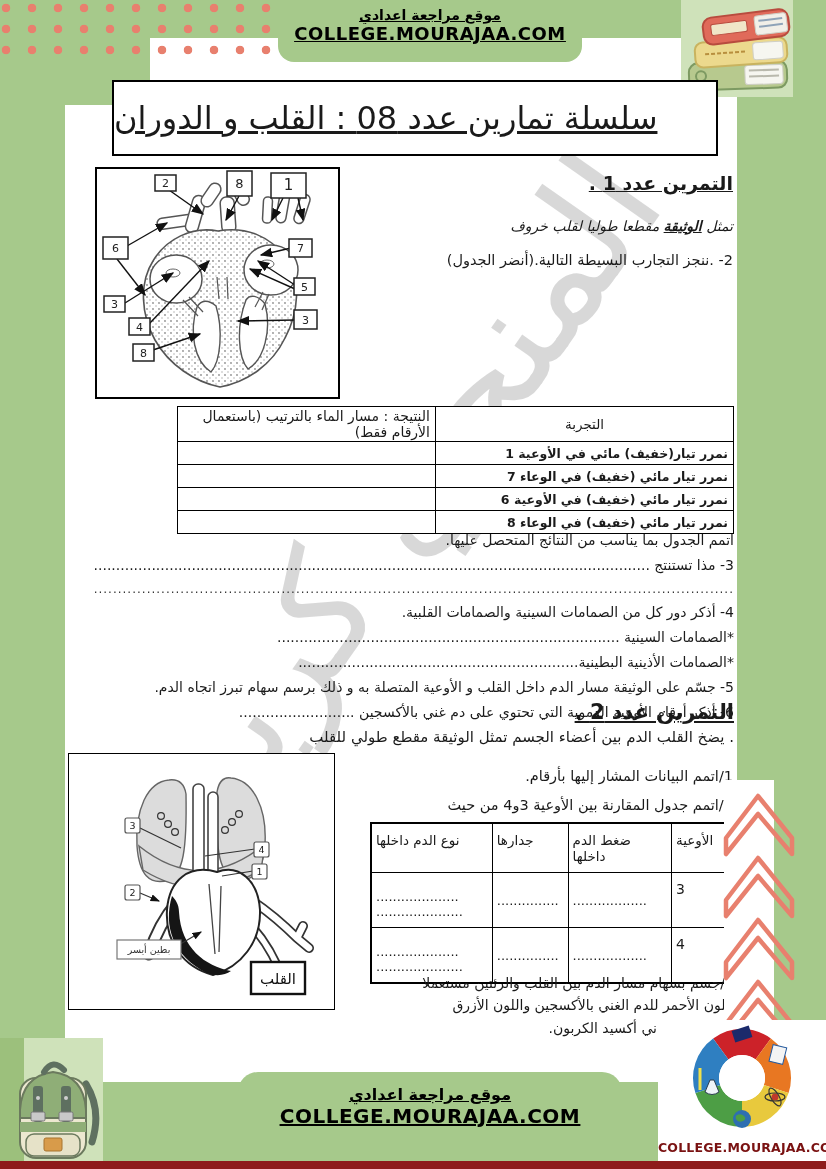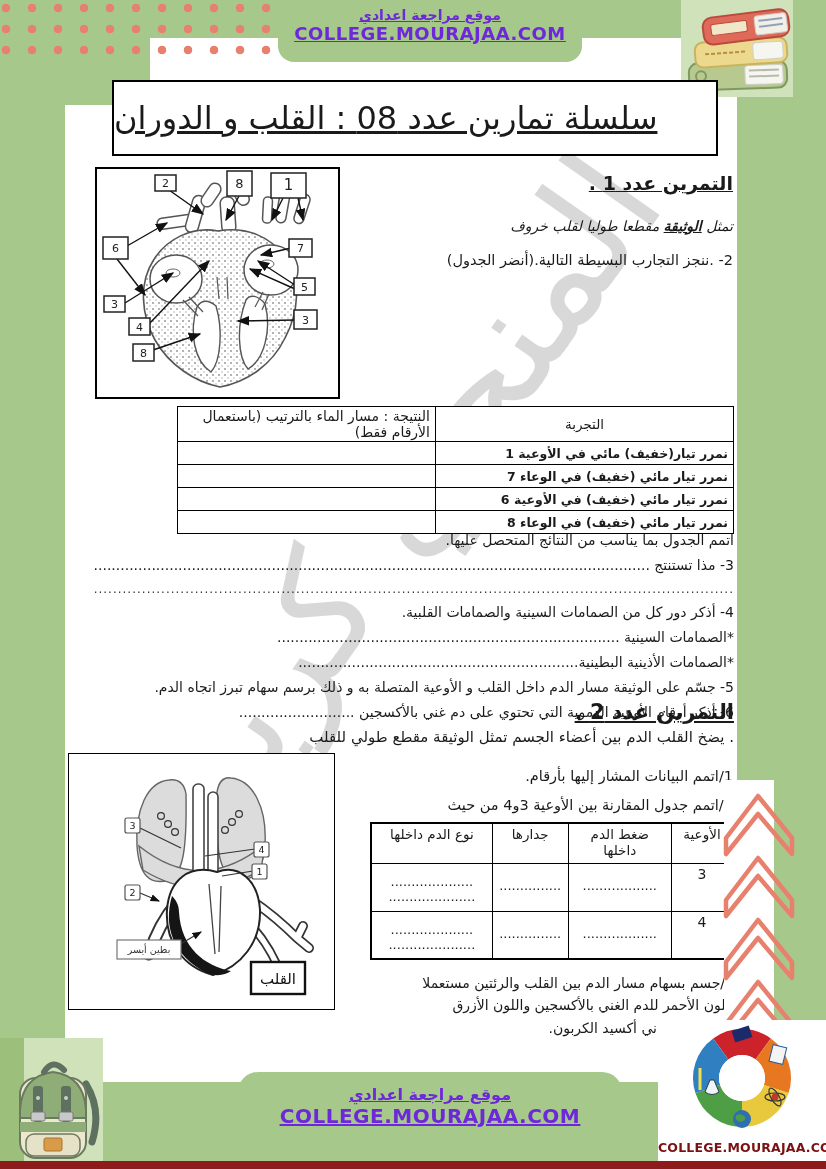--- a/index.html
+++ b/index.html
@@ -15,21 +15,21 @@
   .band-bottom{left:0;top:1082px;width:826px;height:80px;z-index:3;}
   .block-tl{left:0;top:0;width:150px;height:105px;z-index:1;}
   .dots-tl{left:0;top:2px;width:300px;height:62px;z-index:2;
     background-image:radial-gradient(circle at 6px 6px,#e8806e 4px,rgba(0,0,0,0) 4.6px);
     background-size:26px 21px;}
   .sq-light{background:#cfe2ba;}
   .sq-tr{left:681px;top:0;width:112px;height:97px;z-index:2;}
   .sq-bl{left:0;top:1038px;width:103px;height:131px;z-index:4;}
   .maroon-bar{left:0;top:1161px;width:826px;height:8px;background:#8e1b1b;z-index:7;}
   
-  .tab{background:#a6c98b;color:#6d28d9;text-align:center;z-index:2;text-decoration:underline;}
+  .tab{background:#a6c98b;color:#000000;text-align:center;z-index:2;text-decoration:underline;}
   .tab-top{left:278px;top:0;width:304px;height:62px;border-radius:0 0 16px 16px;padding-top:7px;}
   .tab-bottom{left:238px;top:1072px;width:384px;height:90px;border-radius:20px 20px 0 0;padding-top:13px;z-index:4;}
   .tab .l1{font-size:14px;font-weight:bold;text-decoration:underline;}
   .tab .l2{font-size:18px;font-weight:bold;text-decoration:underline;letter-spacing:.5px;}
   .tab-bottom .l1{font-size:16px;}
   .tab-bottom .l2{font-size:20px;}
   
   .watermark{left:-30px;top:420px;width:860px;z-index:1;font-size:150px;line-height:1;
     color:#8c8c8c;opacity:.33;transform:rotate(-55deg);text-align:center;pointer-events:none;white-space:nowrap;}
   
@@ -55,21 +55,21 @@
   .t1 .exp{font-weight:bold;height:23px;}
   .q-block{left:95px;top:526px;width:639px;font-size:14px;line-height:1.5;}
   .q-block div{margin-top:4px;white-space:nowrap;overflow:hidden;}
   .dotline{color:#333;font-size:12px;letter-spacing:1px;}
   .ex2-head-block{left:95px;top:700px;width:639px;}
   .ex2-head-block .ex-head{font-size:21px;}
   .ex2-head-block .intro{font-size:15px;margin-top:4px;}
   .ex2-items{left:398px;top:758px;width:335px;font-size:14.5px;line-height:1.55;}
   .ex2-items .item{margin-top:7px;}
   .t2{left:370px;top:822px;width:364px;direction:rtl;border:2px solid #000;}
-  .t2 td{border:1.5px solid #000;padding:2px 4px;font-size:13px;text-align:center;vertical-align:top;}
+  .t2 td{border:1.5px solid #000;padding:8px 4px;font-size:13px;text-align:left;vertical-align:top;}
   .t2 .hdr{font-size:13.5px;height:40px;}
   .t2 .datarow td{height:48px;}
   .t2 .num{font-size:14px;}
   .ex2-q3{left:378px;top:972px;width:356px;font-size:14px;line-height:1.6;}
   
   .chev{left:718px;top:780px;z-index:2;}
   
   .logo-box{left:658px;top:1020px;width:168px;height:141px;background:#fff;z-index:5;text-align:center;}
   .logo-caption{position:absolute;left:0;top:120px;width:168px;font-size:12.5px;font-weight:bold;
     color:#7a1212;letter-spacing:.2px;}

